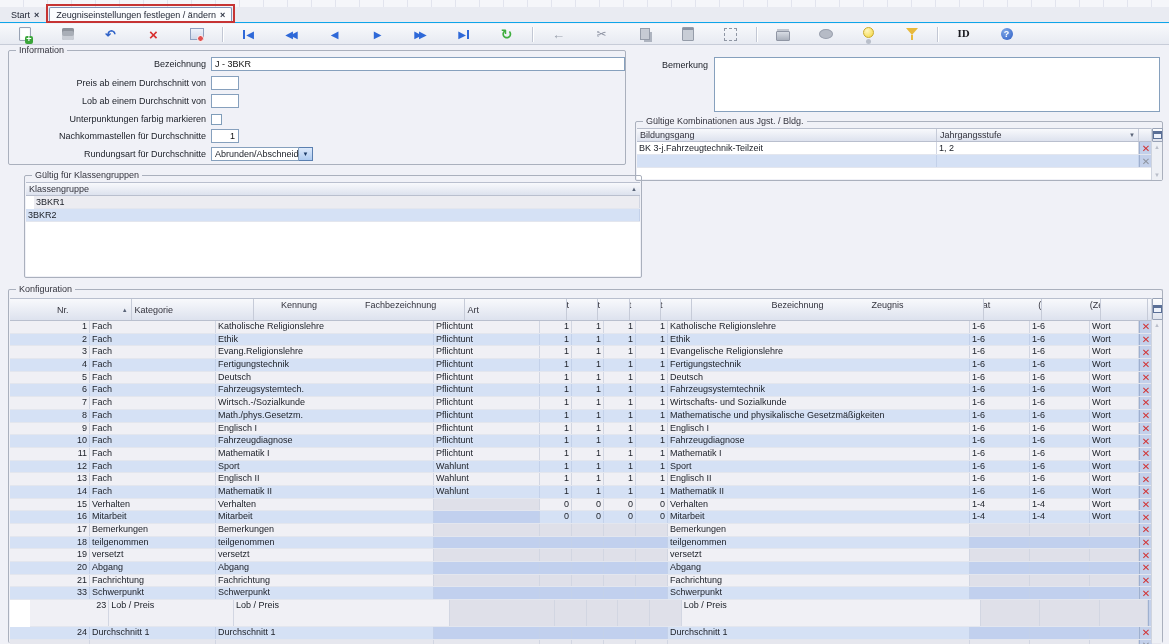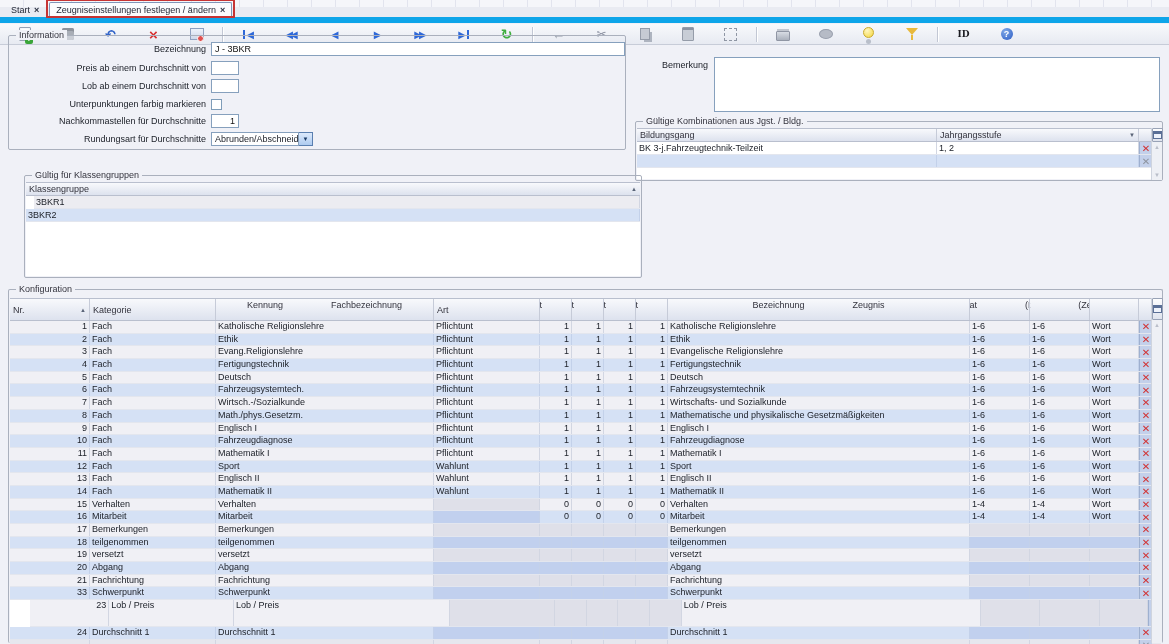--- a/index.html
+++ b/index.html
@@ -4,21 +4,21 @@
 <style>
   html,body{margin:0;padding:0;width:1169px;height:644px;overflow:hidden;
     background:#f0f1f7;font-family:"Liberation Sans","DejaVu Sans",sans-serif;
     font-size:9px;color:#20242c;}
   *{box-sizing:border-box;}
 
   
   .topstrip{position:absolute;left:0;top:0;width:100%;height:7px;
     background:repeating-linear-gradient(90deg,#f5f6fa 0 23px,#e2e4ee 23px 24px);}
   .tabbar{position:absolute;left:0;top:7px;width:100%;height:16px;background:#e9ebf2;
-    border-bottom:6px solid #0ea5e9;display:flex;align-items:flex-end;padding-left:5px;text-align:right;}
+    border-bottom:1px solid #0ea5e9;display:flex;align-items:flex-end;padding-left:5px;text-align:right;}
   .tab{height:15px;display:flex;align-items:center;gap:4px;padding:0 6px;
     font-size:9px;color:#1d2230;cursor:pointer;}
   .tab.active{background:#fbfcfe;border:1px solid #8095b8;border-bottom:none;
     border-radius:2px 2px 0 0;}
   .tabx{font-weight:bold;font-size:9px;color:#2a3040;cursor:pointer;}
   .tabwrap{position:relative;margin-left:4px;}
   .annot{position:absolute;left:-3px;top:-3px;right:-3px;bottom:-1px;
     border:2px solid #c63434;pointer-events:none;}
 
   
@@ -180,21 +180,21 @@
     <span class="tb-sep"></span>
     <span class="tbico printer-icon"></span>
     <span class="tbico preview-icon"></span>
     <span class="tbico lightbulb-icon"></span>
     <span class="tbico funnel-icon"></span>
     <span class="tb-sep"></span>
     <span class="tbico id-icon">ID</span>
     <span class="tbico help-icon"></span>
   </div>
 
-<div class="grp" id="grp-info" style="left:8px;top:35px;width:618px;height:115px;">
+<div class="grp" id="grp-info" style="left:8px;top:50px;width:618px;height:115px;">
   <span class="legend">Information</span>
   <div class="frow" style="top:6px;">
     <span class="flabel">Bezeichnung</span>
     <input class="tin" style="width: 414px;" value="J - 3BKR">
   </div>
   <div class="frow" style="top:25px;">
     <span class="flabel">Preis ab einem Durchschnitt von</span>
     <input class="tin small" value="" style="">
   </div>
   <div class="frow" style="top:43px;">
@@ -270,21 +270,21 @@
         <div class="grow rb" style="height: 13px; line-height: 12px;">
           <span class="gcell kg-col">3BKR2</span>
         </div>
       </div>
   </div>
 </div>
 
 <div class="grp" style="left:8px;top:289px;width:1155px;height:354px;border-bottom:none;">
   <span class="legend">Konfiguration</span>
   <div class="gtable" style="left:1px;top:8px;right:1px;bottom:0;border:none;border-top:1px solid #b9bfce;">
-    <div class="ghead" style="height:22px;">
+    <div class="ghead" style="height:22px;padding-left:44px;">
       <div class="hcell c-nr">
         <span>Nr.</span>
         <span class="sort">▲</span>
       </div>
       <div class="hcell c-kat">
         <span>Kategorie</span>
       </div>
       <div class="hcell c-ken two">
         <span>Kennung</span>
         <span>Fachbezeichnung</span>

